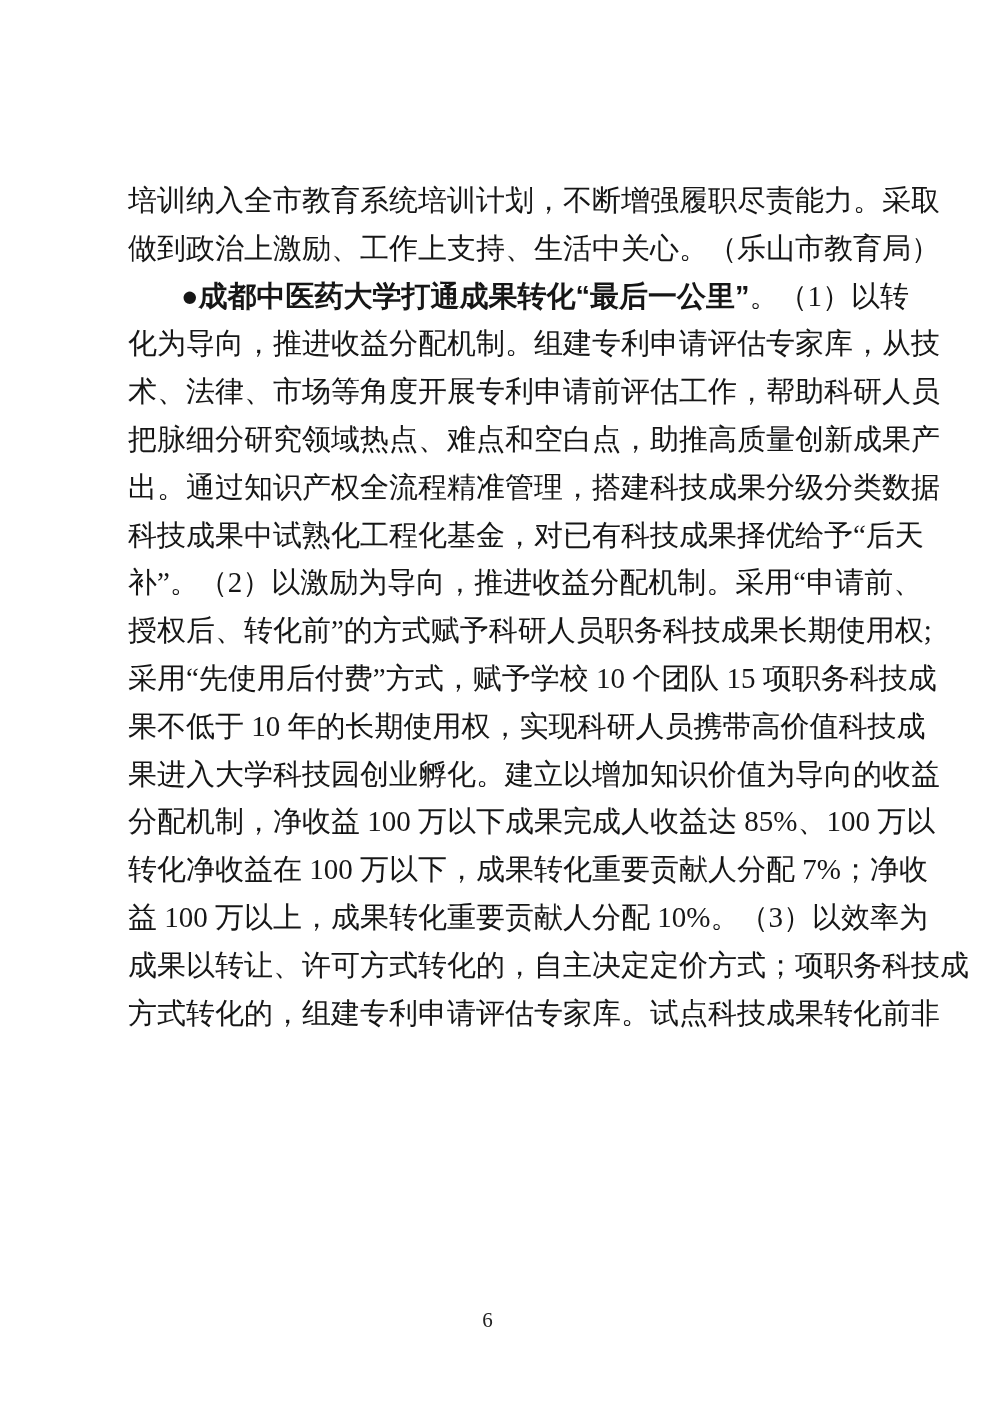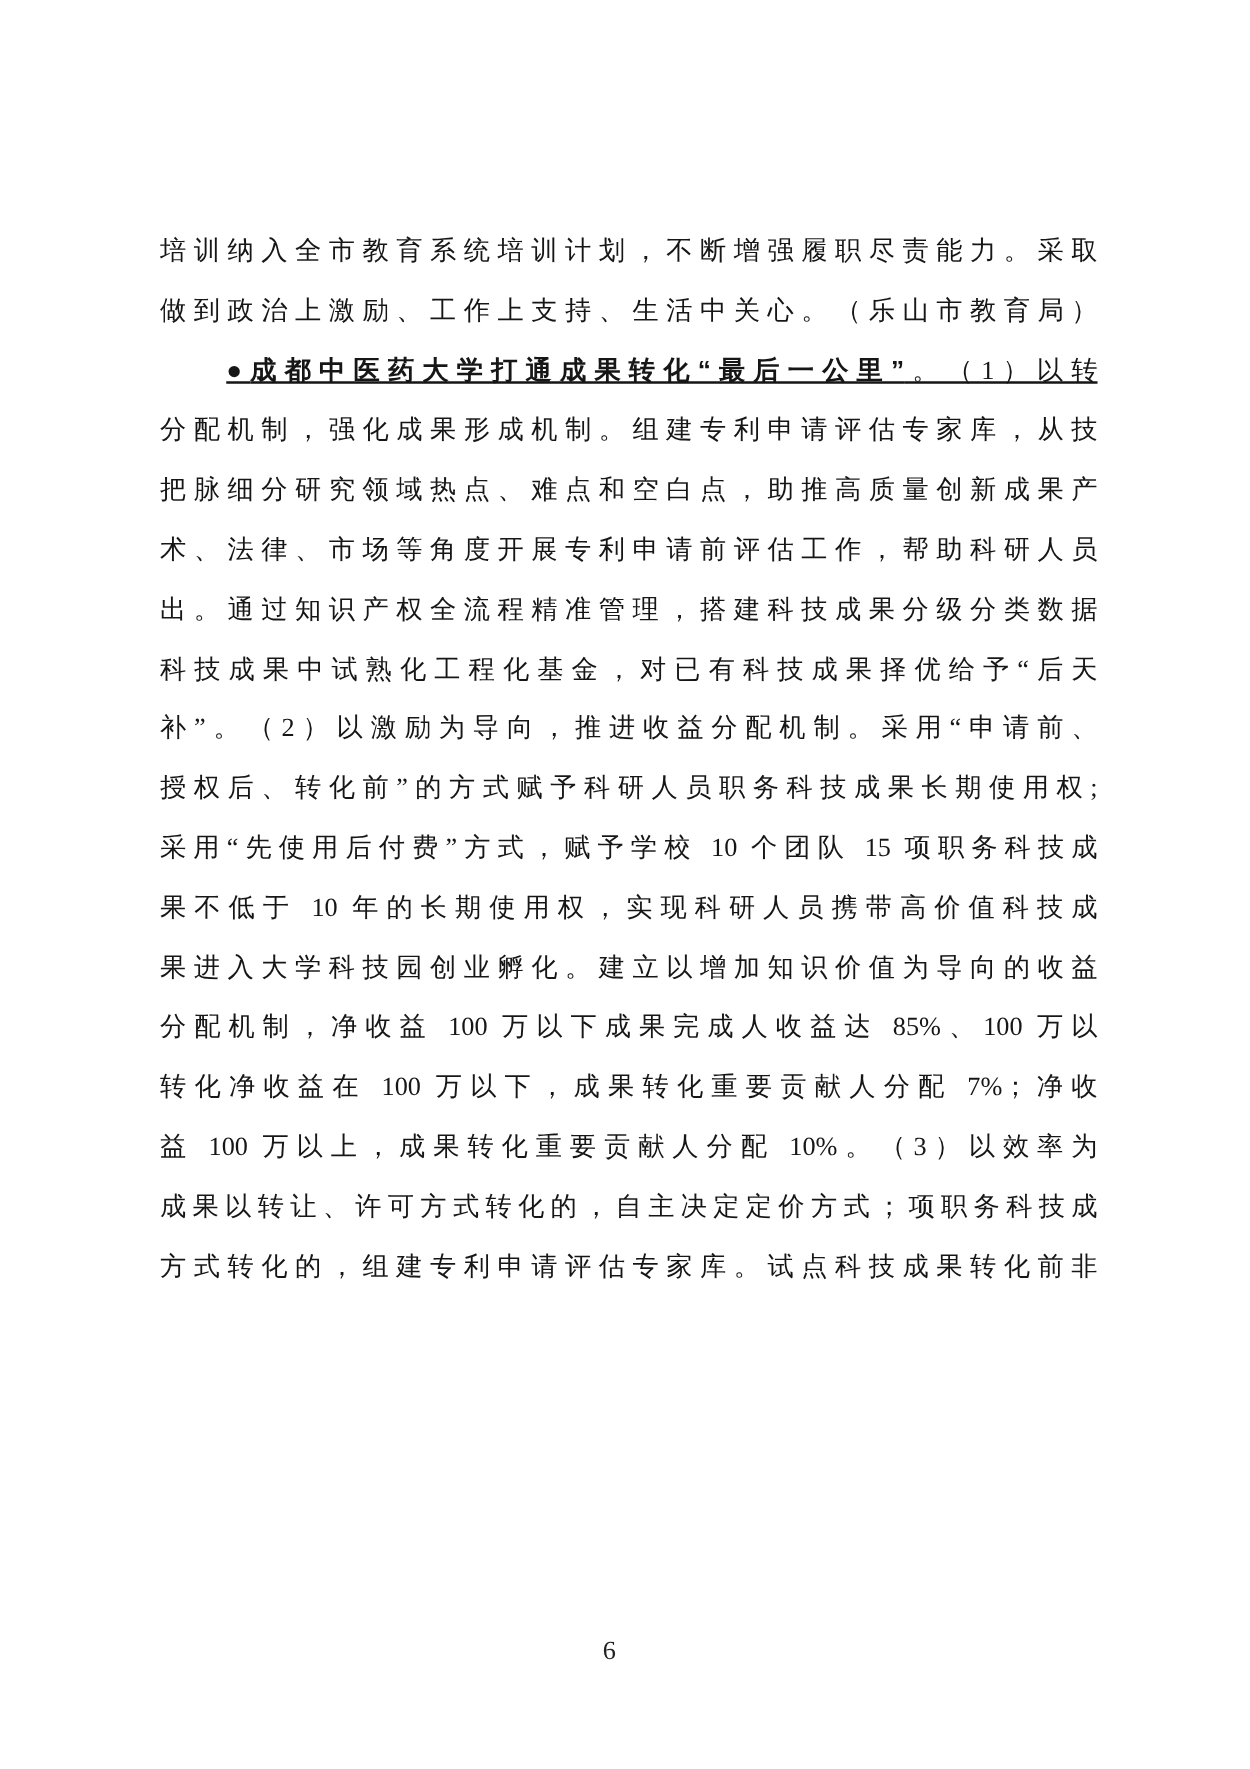--- a/index.html
+++ b/index.html
@@ -22,28 +22,27 @@
   }
   .text-block {
     position: absolute;
     left: 128px;
     top: 177px;
     width: 750px;
   }
   .line {
     height: 47.8px;
     line-height: 47.8px;
-    font-size: 21px;
+    font-size: 29px;
     text-align: justify;
     text-align-last: justify;
     white-space: nowrap;
   }
   .line.indent {
     padding-left: 53px;
-    text-decoration: underline;
   }
   .bold-seg, .bullet-icon {
     font-family: "Liberation Sans", "DejaVu Sans", sans-serif;
     font-weight: 700;
   }
   .page-number {
     position: absolute;
     top: 1305px;
     left: 0;
     width: 975px;
@@ -56,23 +55,23 @@
 </head>
 <body>
 
 <div class="page">
   <div class="text-block">
     <div class="line">培训纳入全市教育系统培训计划，不断增强履职尽责能力。采取</div>
     <div class="line">做到政治上激励、工作上支持、生活中关心。（乐山市教育局）</div>
     <div class="line indent">
       <span class="bullet-icon">●</span><span class="bold-seg">成都中医药大学打通成果转化“最后一公里”</span><span>。（1）以转</span>
     </div>
-    <div class="line">分配机制，强化成果形成机制。组建专利申请评估专家库，从技</div>
+    <div class="line">化为导向，推进收益分配机制。组建专利申请评估专家库，从技</div>
+    <div class="line">术、法律、市场等角度开展专利申请前评估工作，帮助科研人员</div>
     <div class="line">把脉细分研究领域热点、难点和空白点，助推高质量创新成果产</div>
-    <div class="line">术、法律、市场等角度开展专利申请前评估工作，帮助科研人员</div>
     <div class="line">出。通过知识产权全流程精准管理，搭建科技成果分级分类数据</div>
     <div class="line">科技成果中试熟化工程化基金，对已有科技成果择优给予“后天</div>
     <div class="line">补”。（2）以激励为导向，推进收益分配机制。采用“申请前、</div>
     <div class="line">授权后、转化前”的方式赋予科研人员职务科技成果长期使用权;</div>
     <div class="line">采用“先使用后付费”方式，赋予学校 10 个团队 15 项职务科技成</div>
     <div class="line">果不低于 10 年的长期使用权，实现科研人员携带高价值科技成</div>
     <div class="line">果进入大学科技园创业孵化。建立以增加知识价值为导向的收益</div>
     <div class="line">分配机制，净收益 100 万以下成果完成人收益达 85%、100 万以</div>
     <div class="line">转化净收益在 100 万以下，成果转化重要贡献人分配 7%；净收</div>
     <div class="line">益 100 万以上，成果转化重要贡献人分配 10%。（3）以效率为</div>

